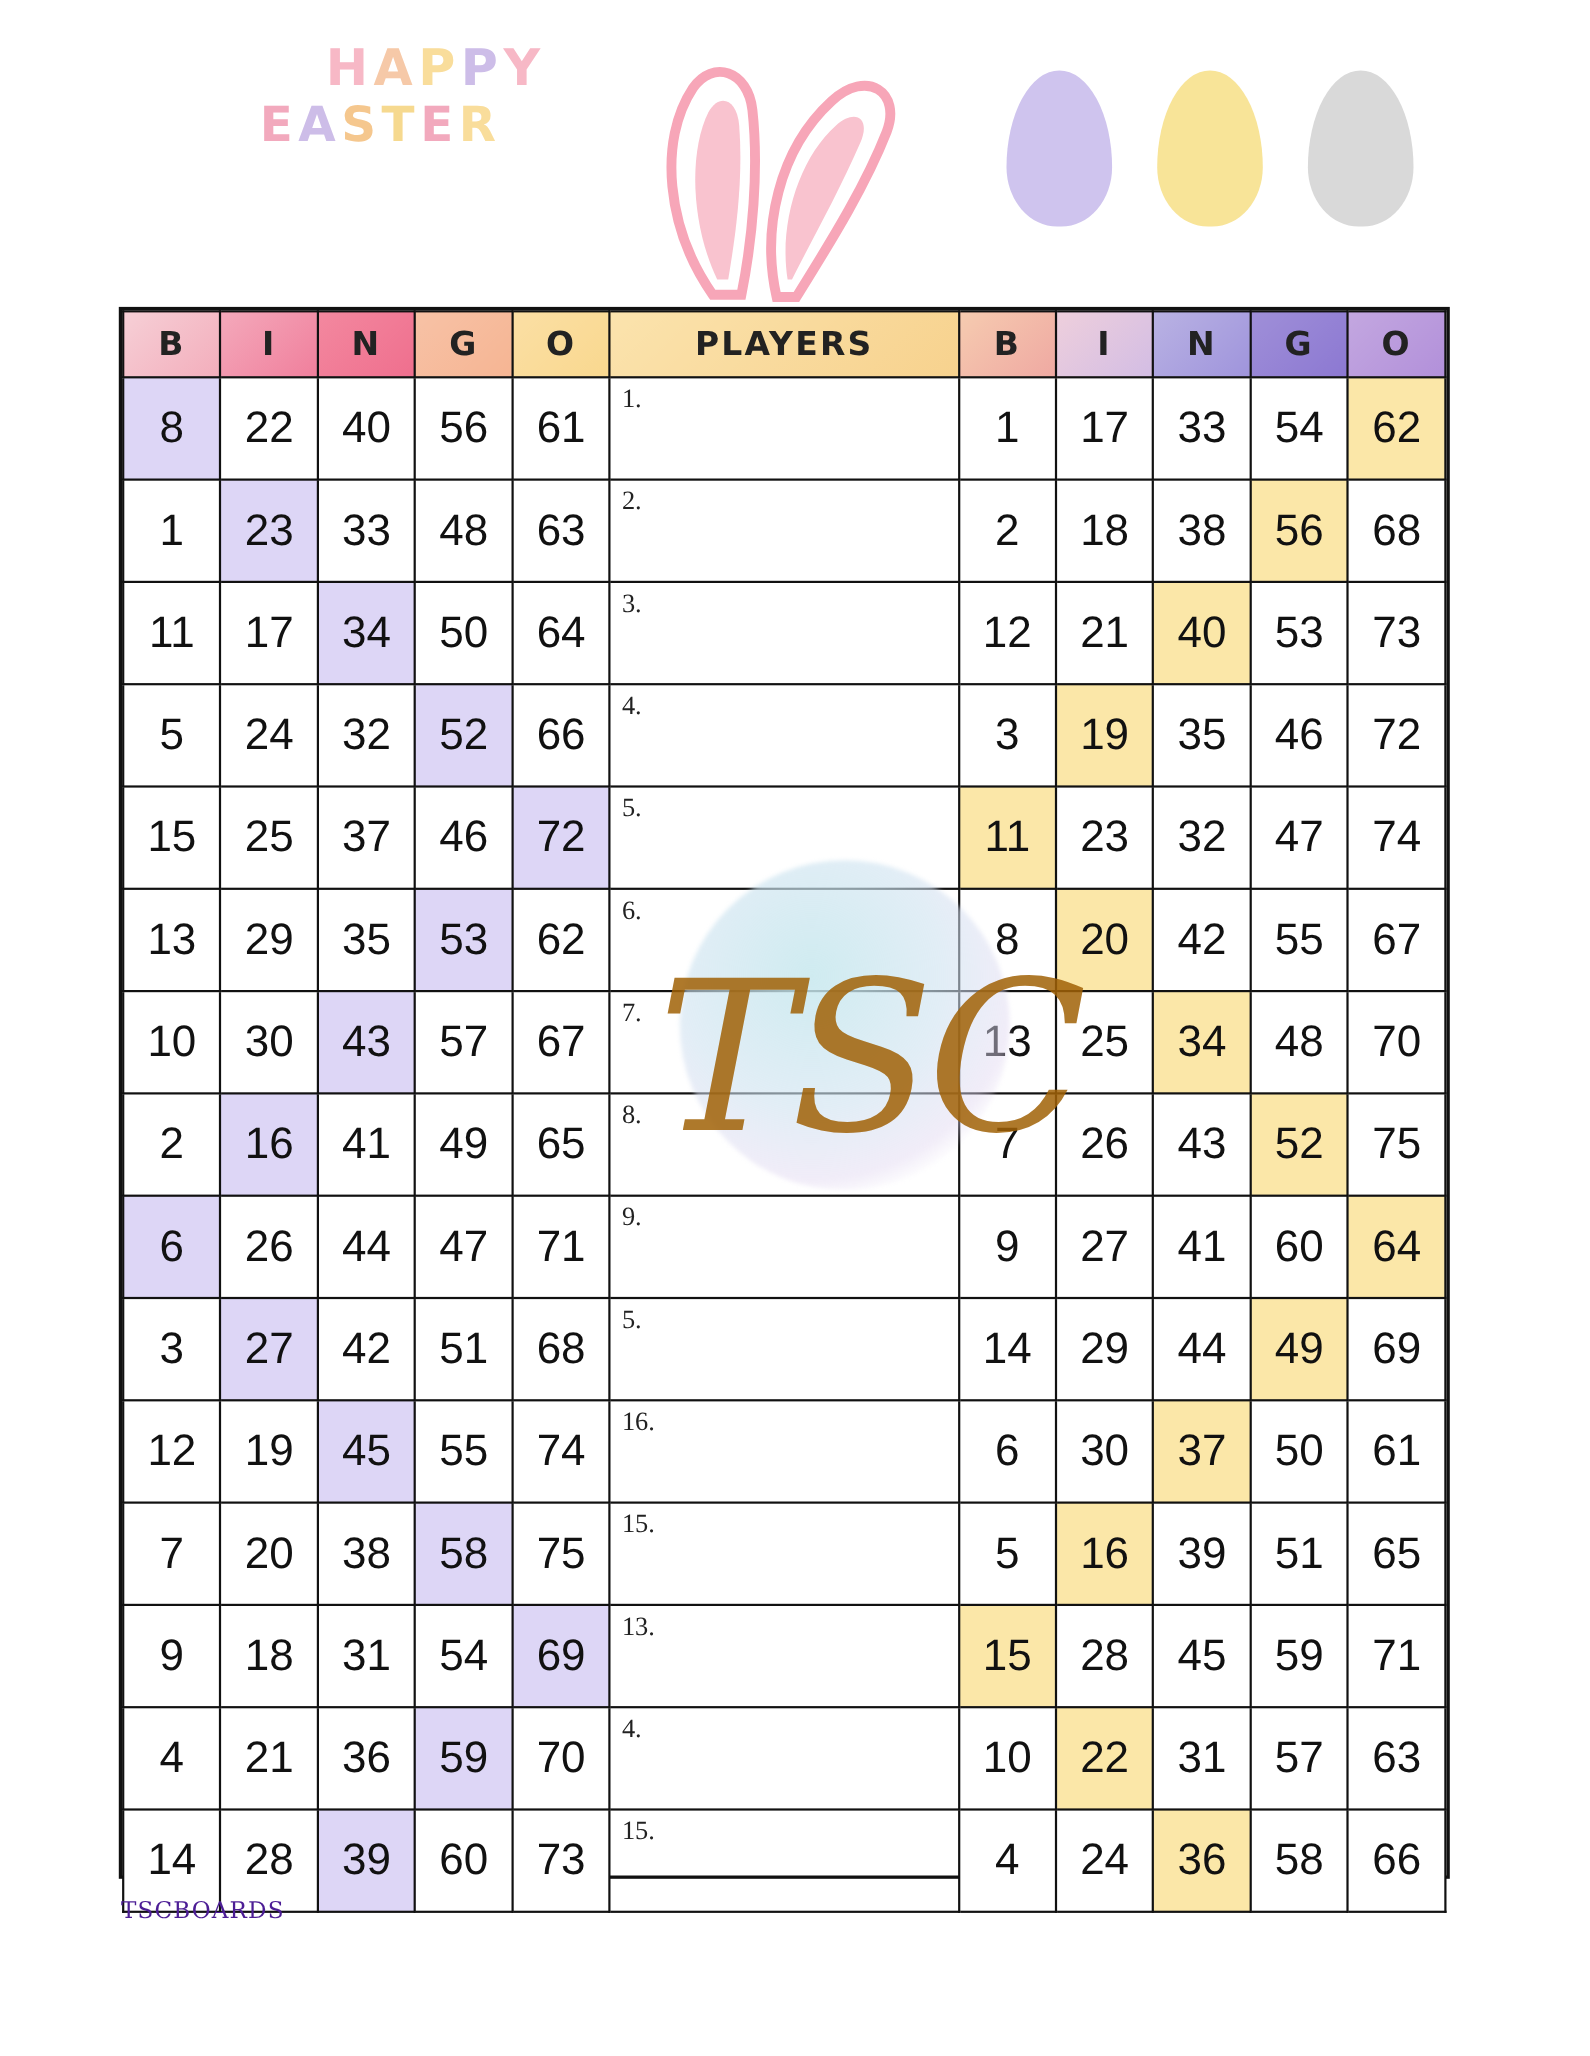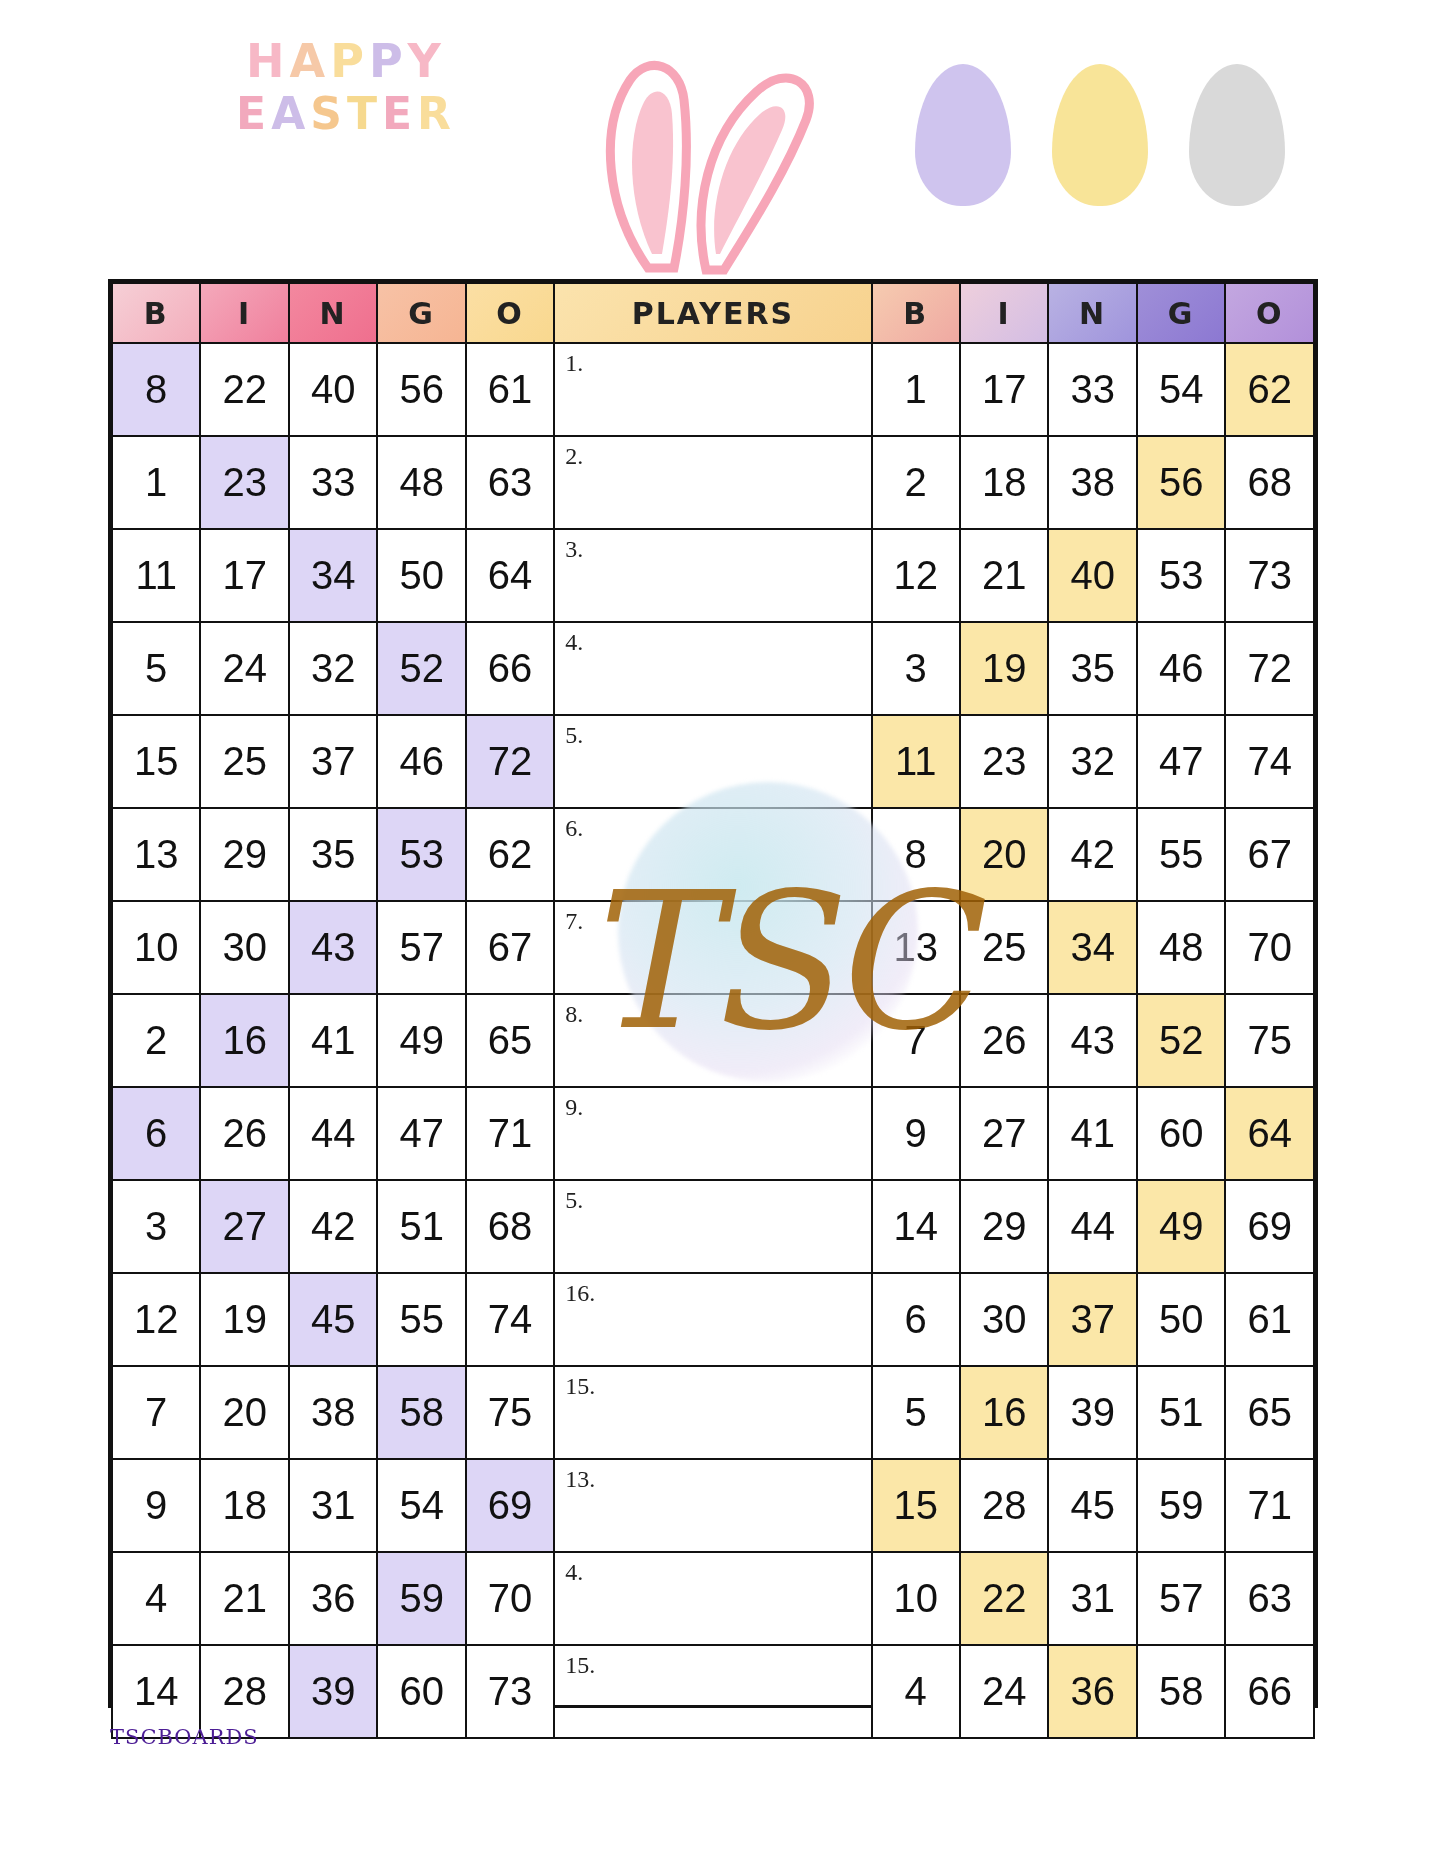--- a/index.html
+++ b/index.html
@@ -29,20 +29,21 @@
     top: 38px;
     width: 300px;
     text-align: center;
     line-height: 1;
   }
   .happy-easter .line1 {
     font-family: "DejaVu Sans", sans-serif;
     font-size: 46px;
     letter-spacing: 5px;
     font-weight: 700;
+    text-align: right;
   }
   .happy-easter .line2 {
     font-family: "DejaVu Sans", sans-serif;
     font-size: 44px;
     letter-spacing: 5px;
     font-weight: 700;
     margin-top: 8px;
   }
   .c1 { color: #f7b8c6; }
   .c2 { color: #f6c9a8; }

